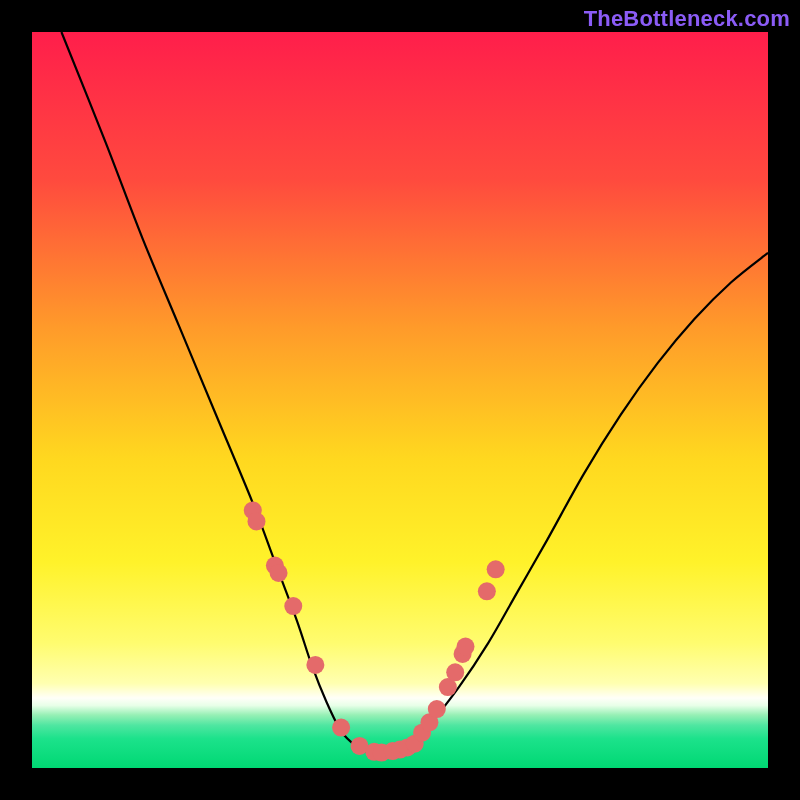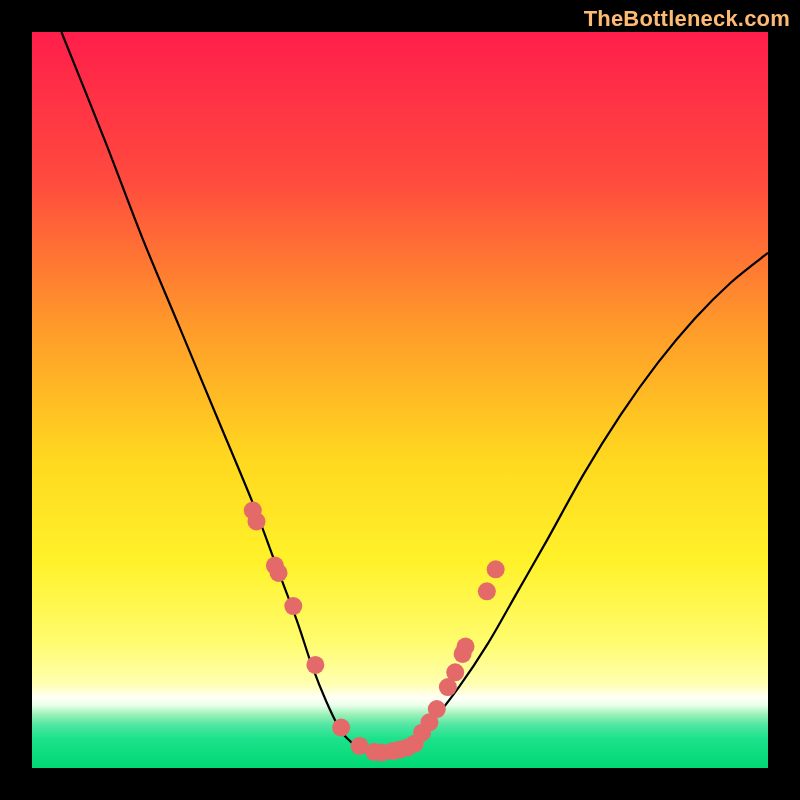--- a/index.html
+++ b/index.html
@@ -31,21 +31,21 @@
   .curve-svg {
     position: absolute;
     inset: 0;
   }
   .watermark {
     position: absolute;
     top: 6px;
     right: 10px;
     font-size: 22px;
     font-weight: 600;
-    color: #fdba74;
+    color: #8b5cf6;
     letter-spacing: 0.2px;
     user-select: none;
   }
 </style>
 </head>
 <body>
 
 <div class="frame">
 
   <div class="watermark">TheBottleneck.com</div>

